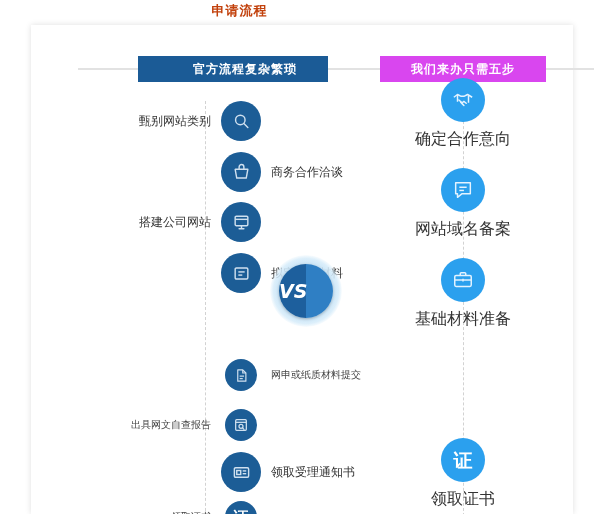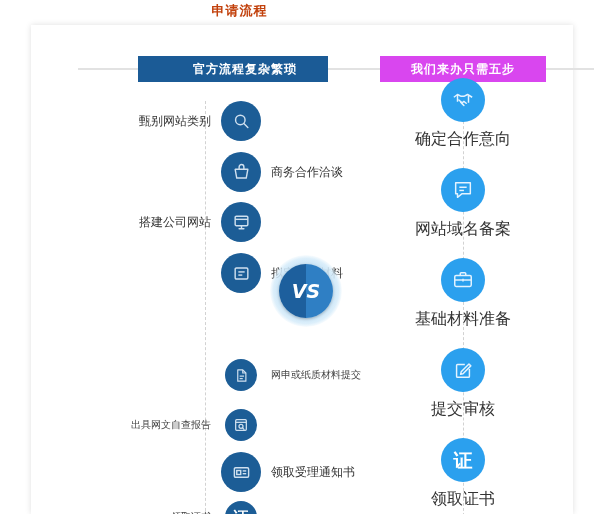--- a/index.html
+++ b/index.html
@@ -177,21 +177,20 @@
     align-items: center;
     justify-content: center;
   }
   #vs-inner {
     width: 54px;
     height: 54px;
     border-radius: 50%;
     overflow: hidden;
     display: flex;
     align-items: center;
-    justify-content: center;
     position: relative;
     background: linear-gradient(to right, #1d5f9d 0%, #1d5f9d 50%, #2f7fc4 50%, #2f7fc4 100%);
     box-shadow: 0 1px 3px rgba(0,0,0,0.25);
   }
   #vs-text {
     position: relative;
     color: #ffffff;
     font-size: 19px;
     font-weight: bold;
     font-style: italic;
@@ -332,29 +331,20 @@
       <svg class="ico" width="22" height="22" viewBox="0 0 24 24" fill="none" stroke="#e4f3ff" stroke-width="1.6">
         <rect x="3" y="7" width="18" height="12" rx="1.5"></rect>
         <path d="M9 7 V5 a1 1 0 0 1 1-1 h4 a1 1 0 0 1 1 1 v2" stroke-linejoin="round"></path>
         <line x1="3" y1="12" x2="21" y2="12"></line>
         <line x1="12" y1="10.5" x2="12" y2="13.5"></line>
       </svg>
     </span>
     <div class="lbl">基础材料准备</div>
   </div>
 
-  <div class="rstep" style="top:323px;">
-    <span class="bubble">
-      <svg class="ico" width="22" height="22" viewBox="0 0 24 24" fill="none" stroke="#e4f3ff" stroke-width="1.6">
-        <path d="M19 11 v8 a1 1 0 0 1 -1 1 H6 a1 1 0 0 1 -1 -1 V7 a1 1 0 0 1 1 -1 h8" stroke-linejoin="round"></path>
-        <path d="M10 14 l8.5 -8.5 2 2 L12 16 l-2.6 0.6 z" stroke-linejoin="round"></path>
-      </svg>
-    </span>
-    <div class="lbl">提交审核</div>
-  </div>
 
   <div class="rstep" style="top:413px;">
     <span class="bubble">
       <span class="glyph">证</span>
     </span>
     <div class="lbl">领取证书</div>
   </div>
 
 </div>
 

